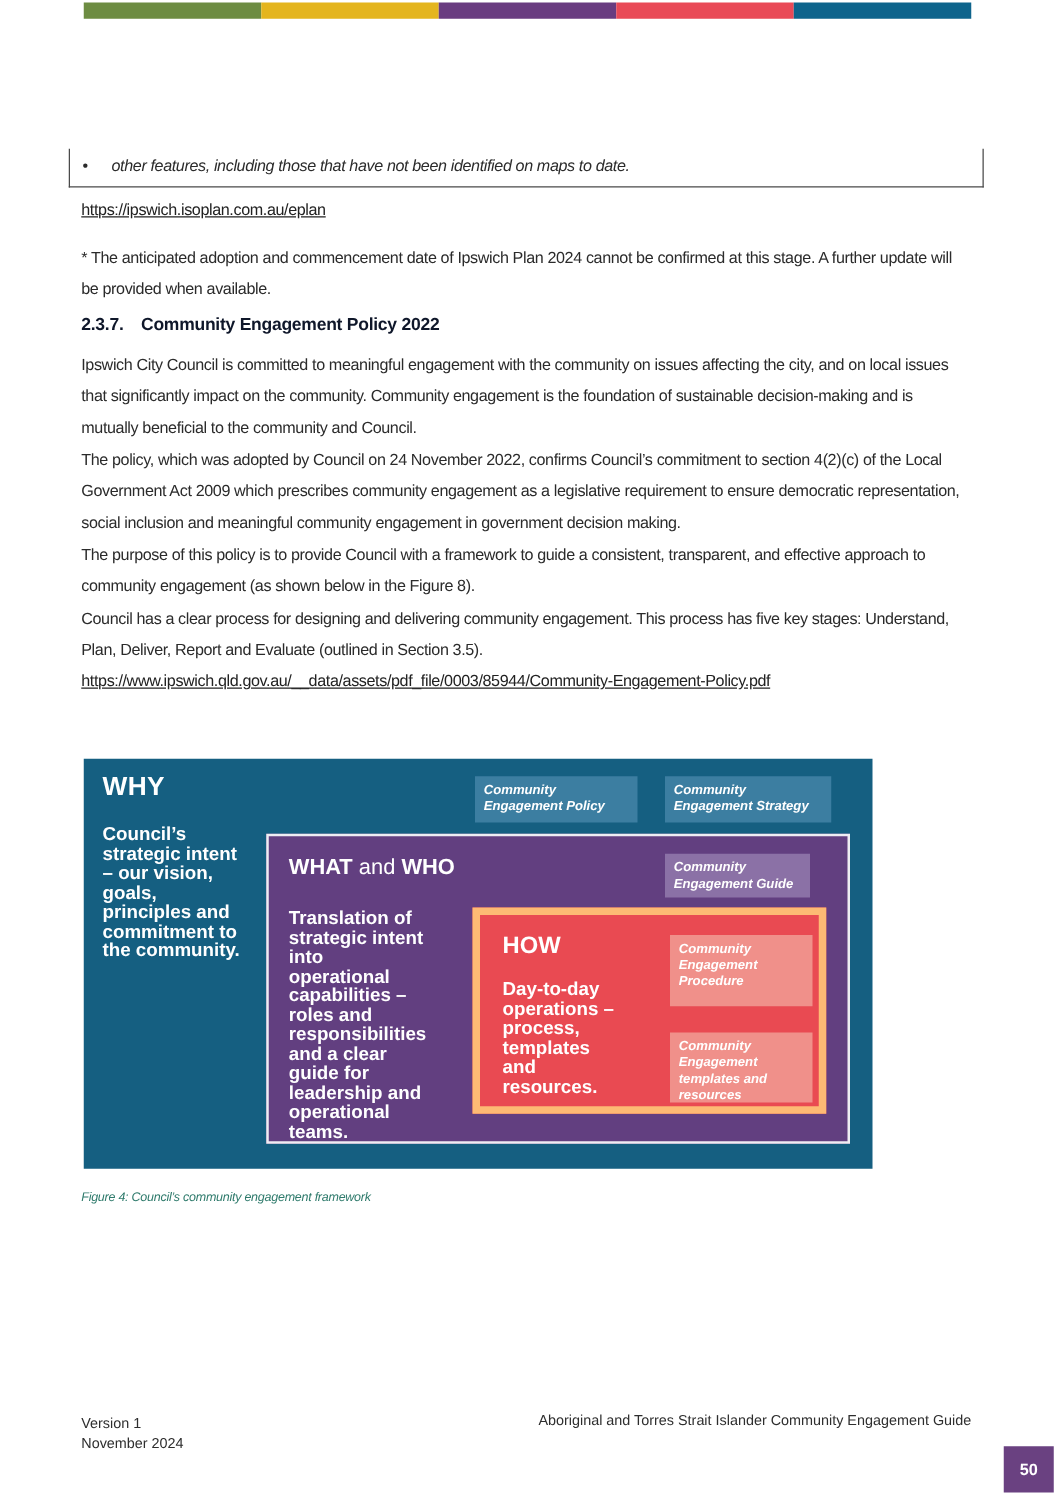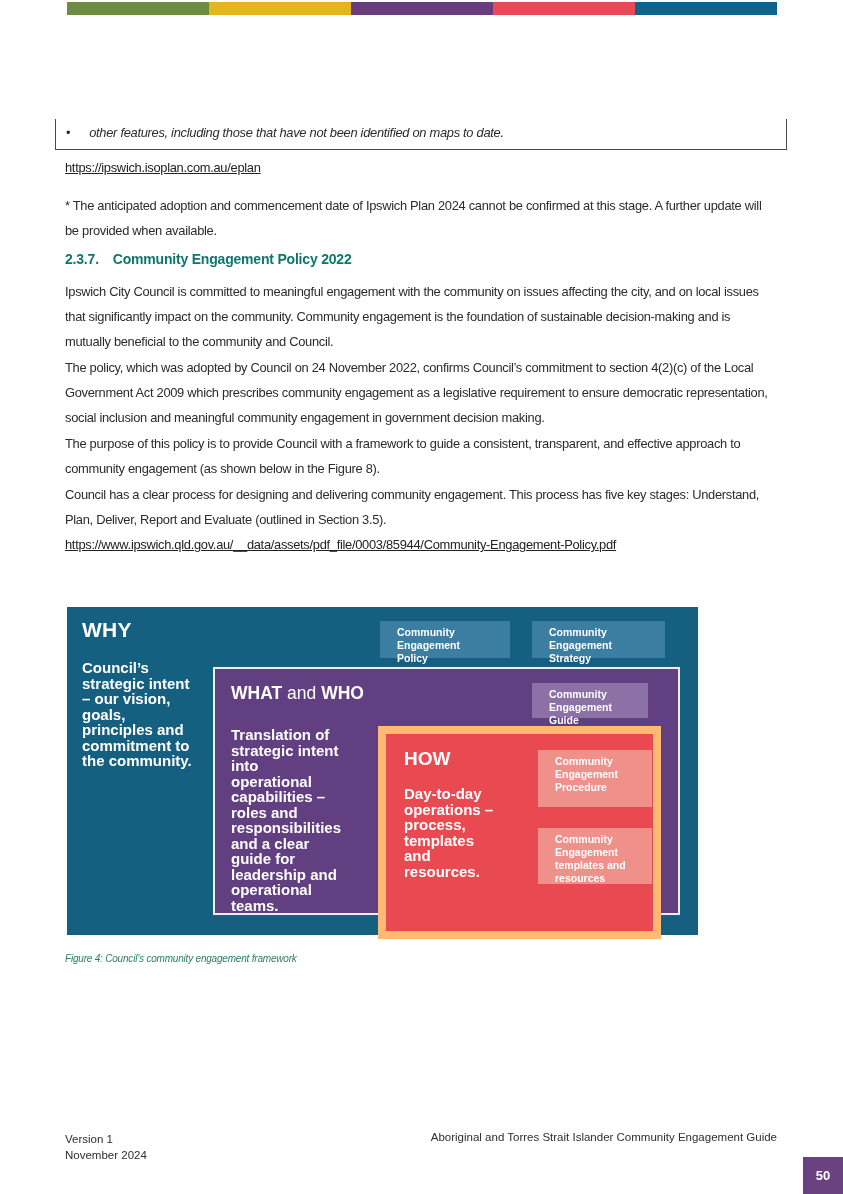--- a/index.html
+++ b/index.html
@@ -18,46 +18,46 @@
   .bullet-box { margin-left:-10px; width:732px; border:1px solid #4a4a4a; border-top:none;
     padding:1px 10px 4px 10px; display:flex; align-items:flex-start; }
   .bullet-glyph { margin-right:19px; font-style:normal; }
   .bullet-text { font-style:italic; }
 
   .doc-link { display:inline-block; color:#222; text-decoration:underline; line-height:16px; }
   .link1 { margin-top:10px; }
   .link2 { margin-top:4px; }
 
   .note-para { margin-top:13px; }
-  .section-heading { margin-top:7px; font-size:14px; font-weight:bold; color:#0f766e;
+  .section-heading { margin-top:7px; font-size:14px; font-weight:bold; color:#0f172a;
     line-height:18px; letter-spacing:-0.2px; }
   .section-heading .sec-num { margin-right:14px; }
   .para { margin-top:11px; }
   .para + .para { margin-top:1px; }
 
   
   .figure { position:absolute; left:67px; top:607px; width:631px; height:328px;
     background:var(--fig-bg,#155f81); color:#fff; }
   .why-title { position:absolute; left:15px; top:11px; font-size:21px; font-weight:bold; letter-spacing:0.3px; }
   .fig-label { position:absolute; background:var(--label-teal,#3c7ea1); font-size:10.5px;
-    font-weight:bold; line-height:13px; padding:5px 17px; letter-spacing:0; }
+    font-weight:bold; line-height:13px; padding:5px 7px; letter-spacing:0;font-style:italic; }
   .policy-box { left:313px; top:14px; width:130px; height:37px; }
   .strategy-box { left:465px; top:14px; width:133px; height:37px; }
   .fig-text { position:absolute; font-size:15px; font-weight:bold; line-height:15.5px; letter-spacing:0; }
   .why-text { left:15px; top:53px; width:112px; }
 
   .purple-box { position:absolute; left:146px; top:60px; width:467px; height:248px;
     background:var(--purple,#623f80); border:2px solid #efedf3; }
   .whatwho-title { position:absolute; left:16px; top:14px; font-size:17.5px; font-weight:bold; }
   .whatwho-title .mid { font-weight:normal; }
   .guide-box { left:317px; top:14px; width:116px; height:35px; background:var(--light-purple,#8b71a6); }
   .what-text { left:16px; top:58px; width:112px; }
 
-  .red-box { position:absolute; left:163px; top:57px; width:283px; height:213px;
-    background:var(--red,#e94a52); border:8px solid #fdba74; }
+  .red-box { position:absolute; left:163px; top:57px; width:283px; height:165px;
+    background:var(--red,#e94a52); border:6px solid #fdba74; }
   .how-title { position:absolute; left:18px; top:14px; font-size:19px; font-weight:bold; }
   .how-text { left:18px; top:52px; width:95px; }
   .salmon { background:var(--salmon,#f0908a); }
   .procedure-box { left:152px; top:16px; width:114px; height:57px; }
   .templates-box { left:152px; top:94px; width:114px; height:56px; }
 
   .fig-caption { position:absolute; left:65px; top:953px; font-size:10px; font-style:italic;
     color:var(--caption,#2e7a6b); letter-spacing:-0.2px; }
 
   

